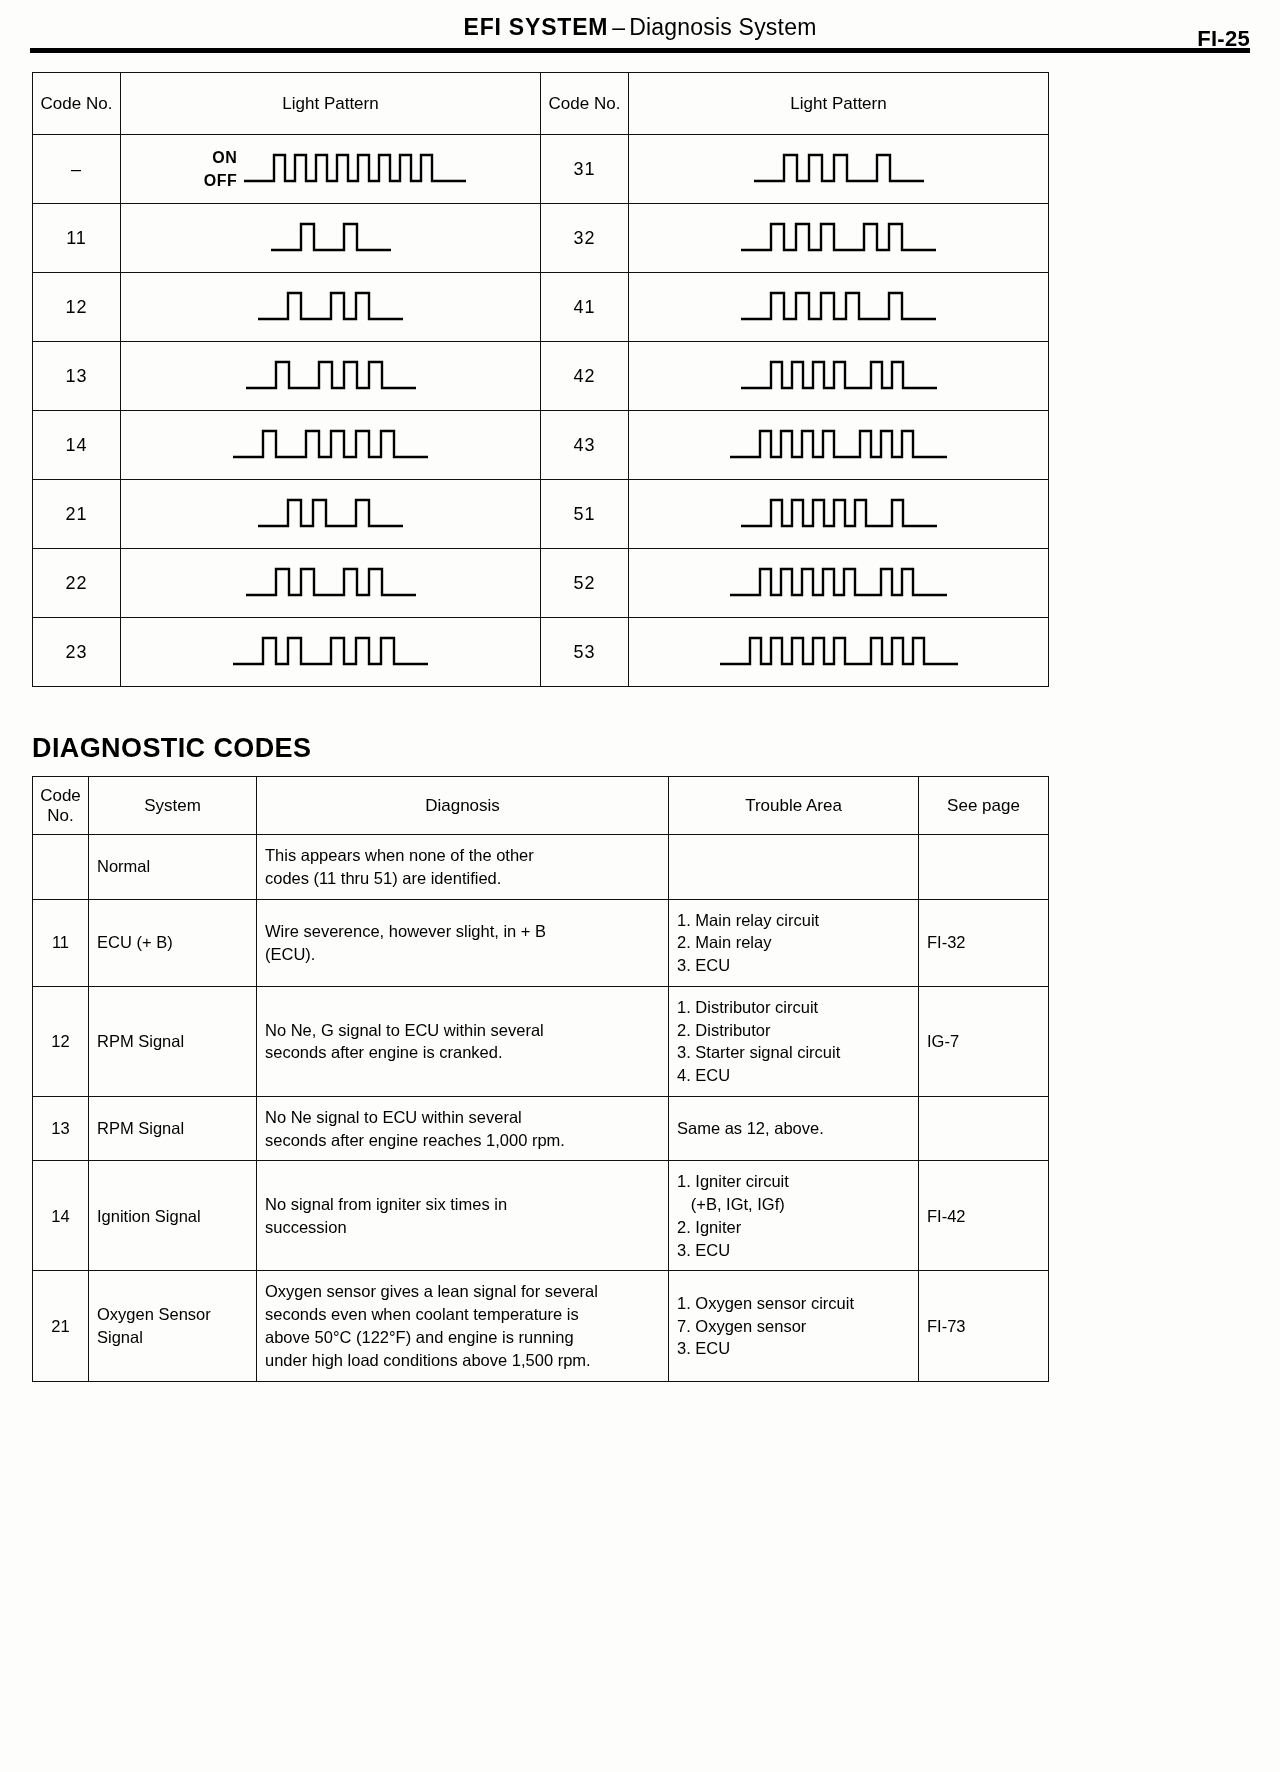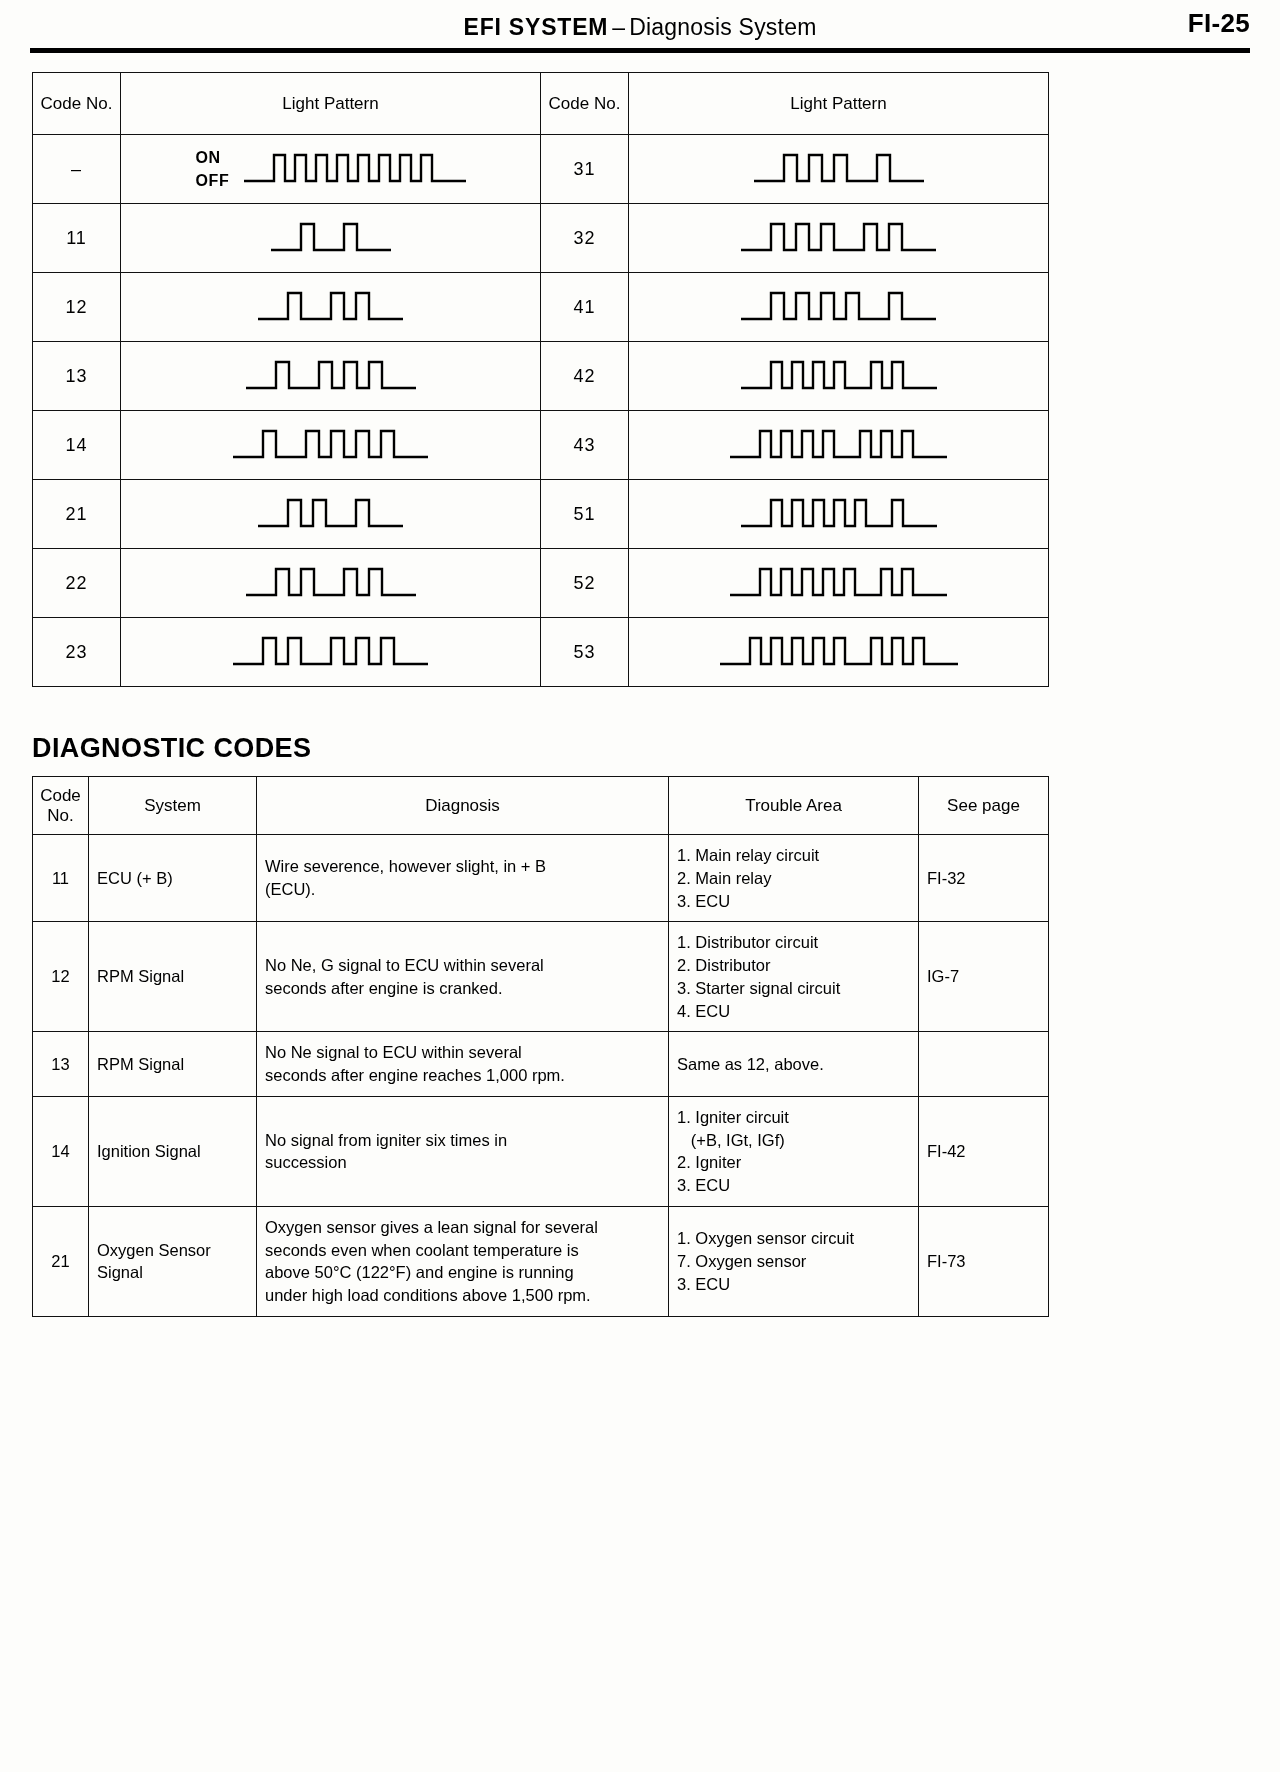--- a/index.html
+++ b/index.html
@@ -27,22 +27,22 @@
     letter-spacing: .2px;
   }
   .header-title .bold {
     font-weight: bold;
     letter-spacing: .8px;
   }
   .header-title .dash { font-weight: normal; padding: 0 4px; }
   .header-title .sub { font-weight: normal; }
   .header-page {
     position: absolute;
-    right: 0; top: 0;
-    font-size: 26px;
+    right: 0; top: 18px;
+    font-size: 22px;
     font-weight: bold;
     letter-spacing: .3px;
   }
   .header-rule {
     position: absolute;
     left: 0; right: 0; top: 40px;
     height: 5px;
     background: #000;
   }
 
@@ -80,21 +80,21 @@
   }
   .onoff {
     display: flex;
     flex-direction: column;
     justify-content: center;
     font-size: 16px;
     font-weight: bold;
     letter-spacing: .6px;
     margin-right: 6px;
     line-height: 1.45;
-    text-align: left;
+    text-align: right;
     width: 42px;
   }
   svg.wave { display: block; }
   svg.wave path {
     fill: none;
     stroke: #000;
     stroke-width: 2.4;
     stroke-linejoin: miter;
     stroke-linecap: butt;
   }
@@ -372,20 +372,32 @@
       <tr>
         <th><span>Code</span><br><span>No.</span></th>
         <th>System</th>
         <th>Diagnosis</th>
         <th>Trouble Area</th>
         <th>See page</th>
       </tr>
     </thead>
     <tbody id="dc-body">
         <tr>
+          <td class="t-code"></td>
+          <td class="t-system">
+            <span class="diag-line">Normal</span>
+          </td>
+          <td class="t-diag">
+            <span class="diag-line">This appears when none of the other</span>
+            <span class="diag-line">codes (11 thru 51) are identified.</span>
+          </td>
+          <td class="t-trouble"></td>
+          <td class="t-page"></td>
+        </tr>
+        <tr>
           <td class="t-code">11</td>
           <td class="t-system">
             <span class="diag-line">ECU (+ B)</span>
           </td>
           <td class="t-diag">
             <span class="diag-line">Wire severence, however slight, in + B</span>
             <span class="diag-line">(ECU).</span>
           </td>
           <td class="t-trouble">
             <ul class="tlist">

